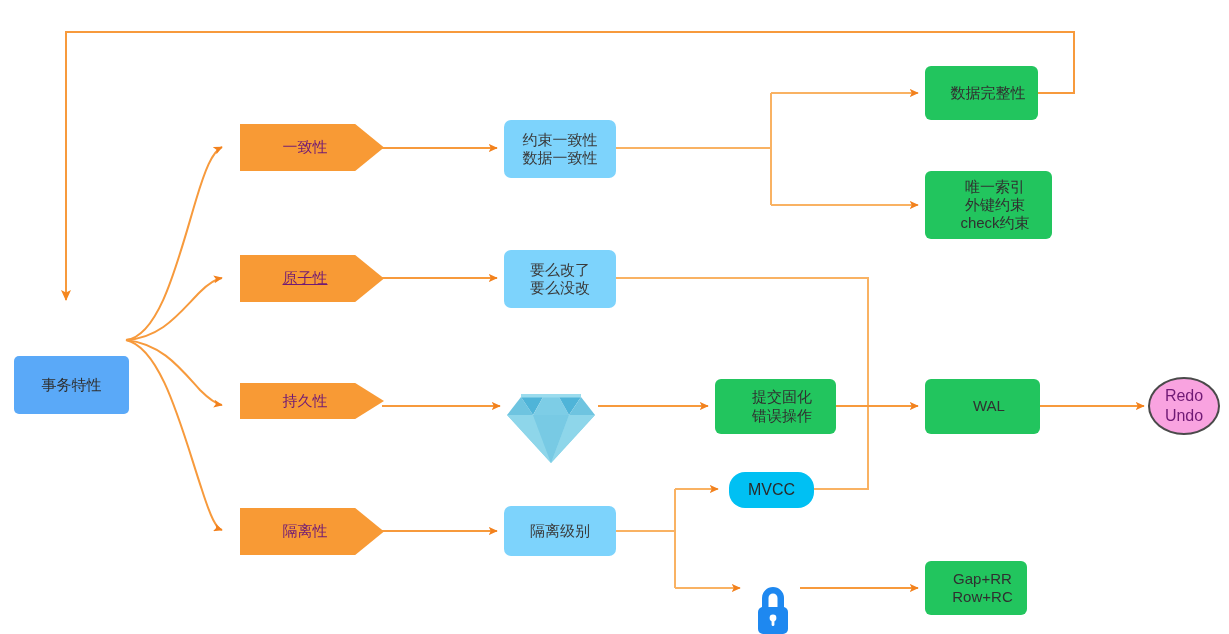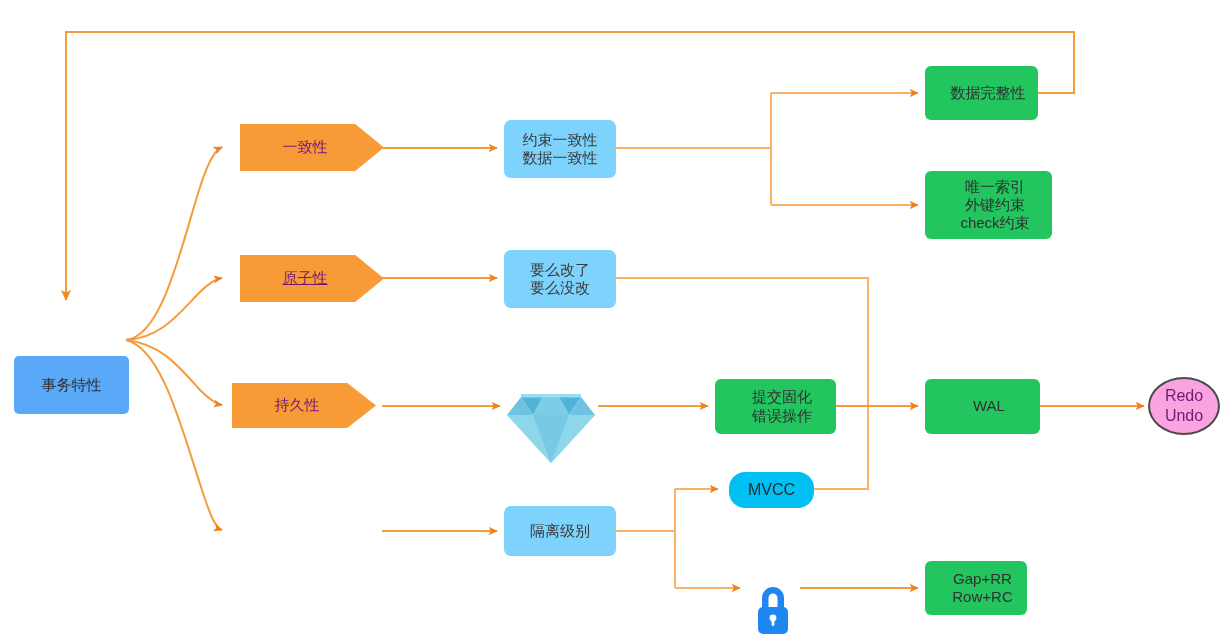--- a/index.html
+++ b/index.html
@@ -80,24 +80,27 @@
   </div>
 
   <div class="node n-chevron" style="left:240px;top:124px;width:144px;height:47px;">
     <span style="margin-left:-14px">一致性</span>
   </div>
 
   <div class="node n-chevron" style="left:240px;top:255px;width:144px;height:47px;text-decoration:underline;">
     <span style="margin-left:-14px">原子性</span>
   </div>
 
-  <div class="node n-chevron" style="left:232px;top:383px;width:144px;height:45px;">
+  <div class="node n-chevron" style="left:240px;top:383px;width:144px;height:36px;">
     <span style="margin-left:-14px">持久性</span>
   </div>
 
+  <div class="node n-chevron" style="left:240px;top:508px;width:144px;height:47px;">
+    <span style="margin-left:-14px">隔离性</span>
+  </div>
 
   <div class="node rect n-purple" style="left:504px;top:120px;width:112px;height:58px;">
     <span>约束一致性
 数据一致性</span>
   </div>
 
   <div class="node rect n-purple" style="left:504px;top:250px;width:112px;height:58px;">
     <span>要么改了
 要么没改</span>
   </div>

